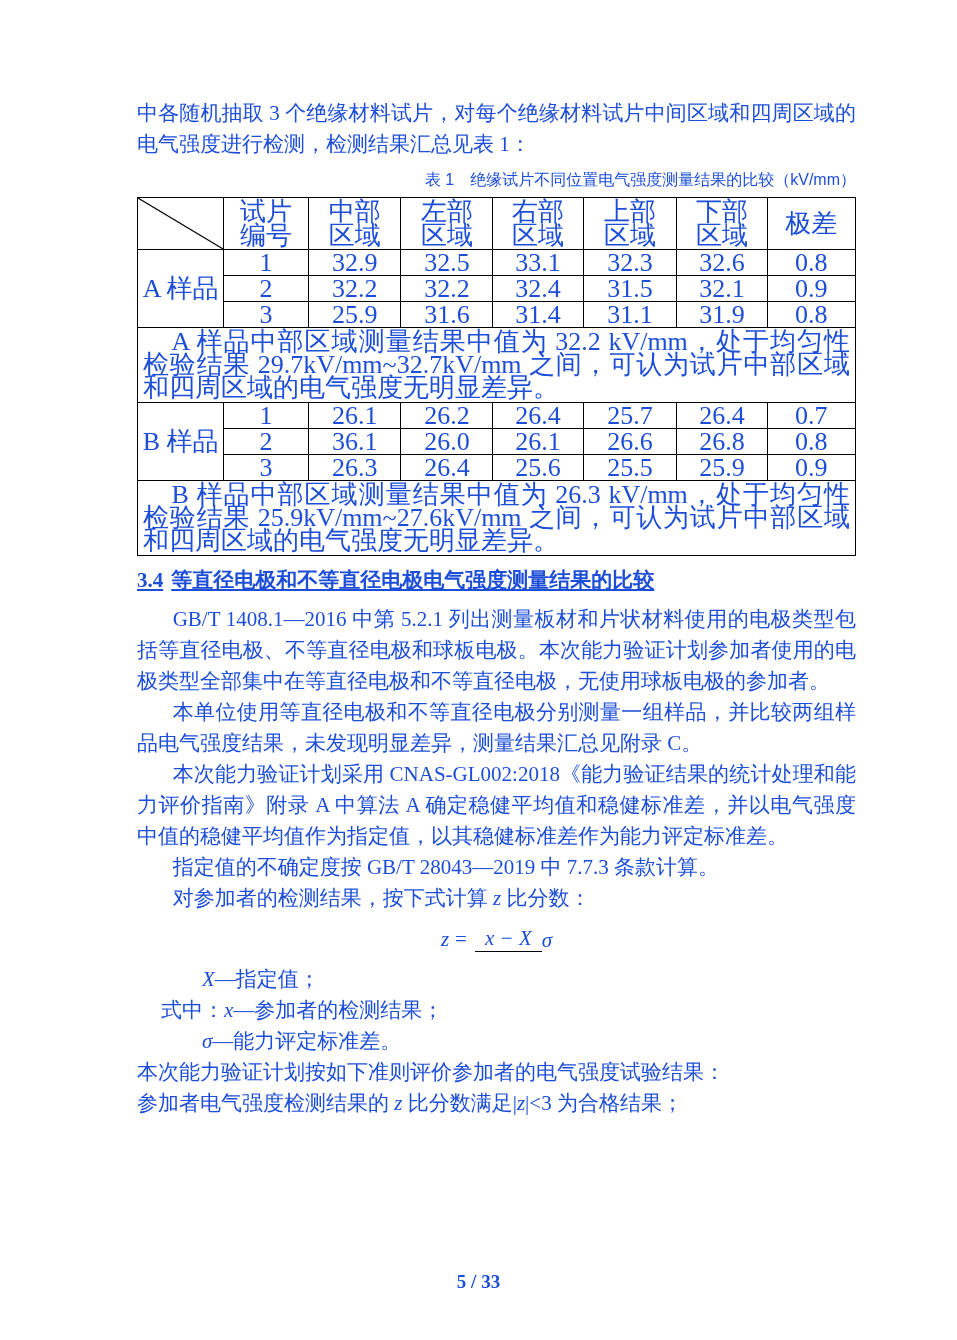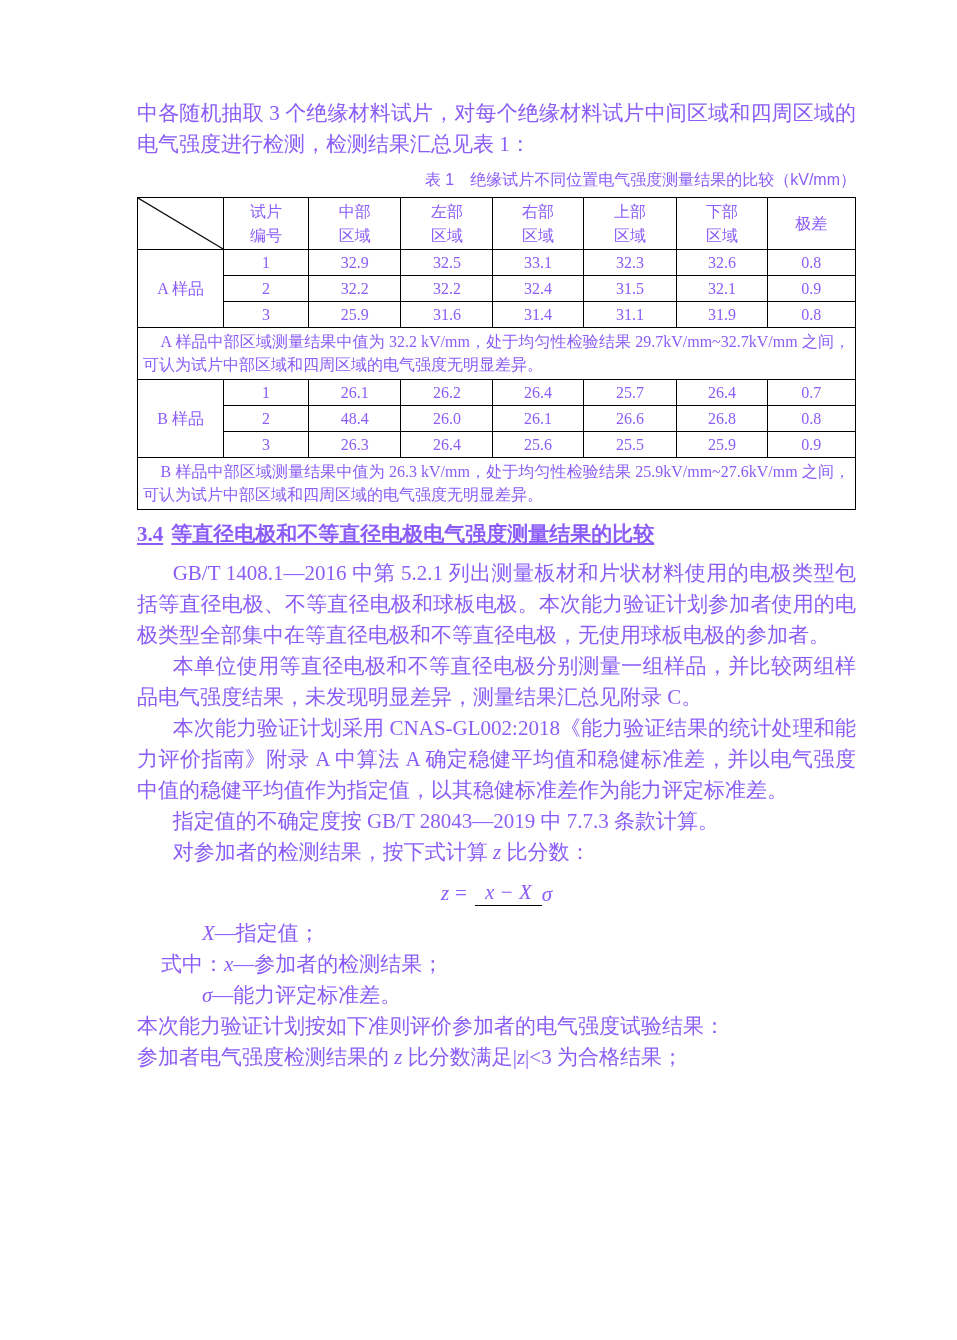--- a/index.html
+++ b/index.html
@@ -2,21 +2,21 @@
 <html><head>
 <meta charset="utf-8">
 <style>
   * { box-sizing: border-box; }
   html, body { margin: 0; padding: 0; background: #ffffff; }
   .page {
     position: relative;
     width: 957px;
     height: 1340px;
     background: #ffffff;
-    color: #8b5cf6;
+    color: #1d4ed8;
     font-family: "Liberation Serif", "DejaVu Serif", serif;
     padding: 98px 101px 8px 137px;
     overflow: hidden;
   }
   .body-text {
     margin: 0;
     font-size: 21px;
     line-height: 31px;
     text-align: justify;
     text-justify: inter-ideograph;
@@ -29,21 +29,21 @@
     font-family: "Liberation Sans", "DejaVu Sans", sans-serif;
     font-weight: normal;
     font-size: 16px;
     line-height: 28px;
   }
   table.t1 {
     width: 100%;
     border-collapse: collapse;
     border: 1.5px solid #000;
     table-layout: fixed;
-    font-size: 16px;
+    font-size: 26px;
   }
   table.t1 td {
     border: 1px solid #000;
     text-align: center;
     vertical-align: middle;
     padding: 0;
   }
   table.t1 td.hdr {
     height: 52px;
     line-height: 24px;
@@ -172,21 +172,21 @@
         <td class="num-cell">1</td>
         <td class="num-cell">26.1</td>
         <td class="num-cell">26.2</td>
         <td class="num-cell">26.4</td>
         <td class="num-cell">25.7</td>
         <td class="num-cell">26.4</td>
         <td class="num-cell">0.7</td>
       </tr>
       <tr>
         <td class="num-cell">2</td>
-        <td class="num-cell">48.4</td>
+        <td class="num-cell">36.1</td>
         <td class="num-cell">26.0</td>
         <td class="num-cell">26.1</td>
         <td class="num-cell">26.6</td>
         <td class="num-cell">26.8</td>
         <td class="num-cell">0.8</td>
       </tr>
       <tr>
         <td class="num-cell">3</td>
         <td class="num-cell">26.3</td>
         <td class="num-cell">26.4</td>
@@ -223,14 +223,15 @@
     </span>
   </div>
 
   <p class="where-line where-cont"><span class="var">X</span><span>—指定值；</span></p>
   <p class="where-line where-first"><span>式中：</span><span class="var">x</span><span>—参加者的检测结果；</span></p>
   <p class="where-line where-cont"><span class="var">σ</span><span>—能力评定标准差。</span></p>
 
   <p class="body-text flush">本次能力验证计划按如下准则评价参加者的电气强度试验结果：</p>
   <p class="body-text flush"><span>参加者电气强度检测结果的 </span><span class="var">z</span><span> 比分数满足|</span><span class="var">z</span><span>|&lt;3 为合格结果；</span></p>
 
+  <div class="page-footer">5 / 33</div>
 
 </div>
 
 </body></html>

